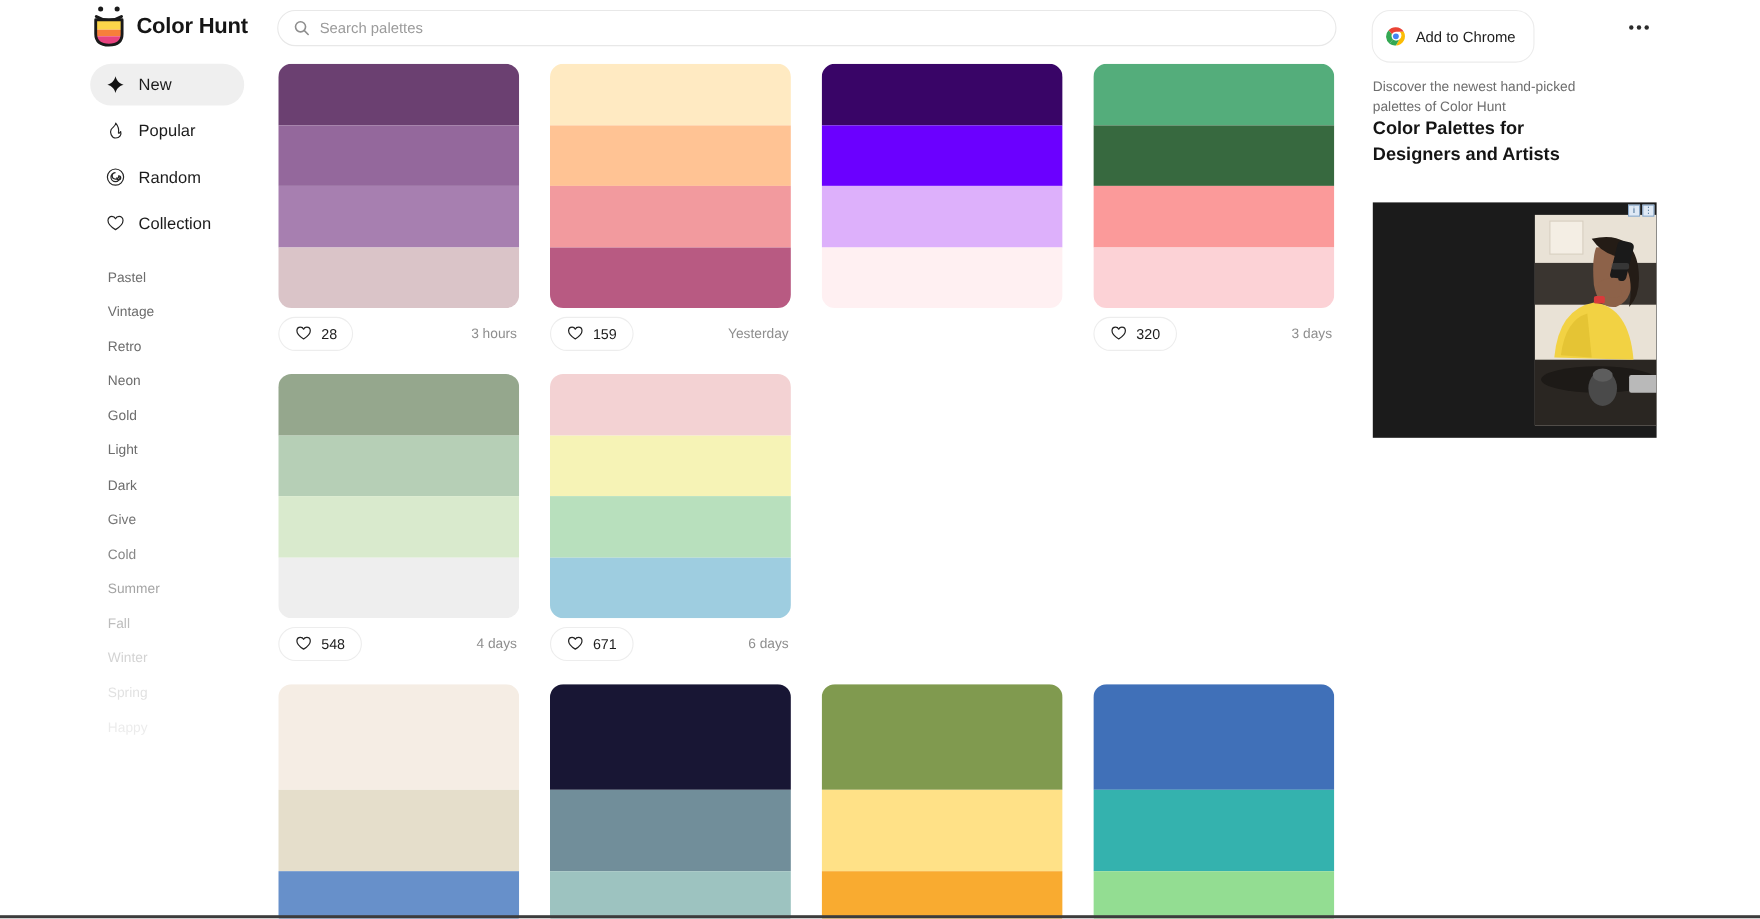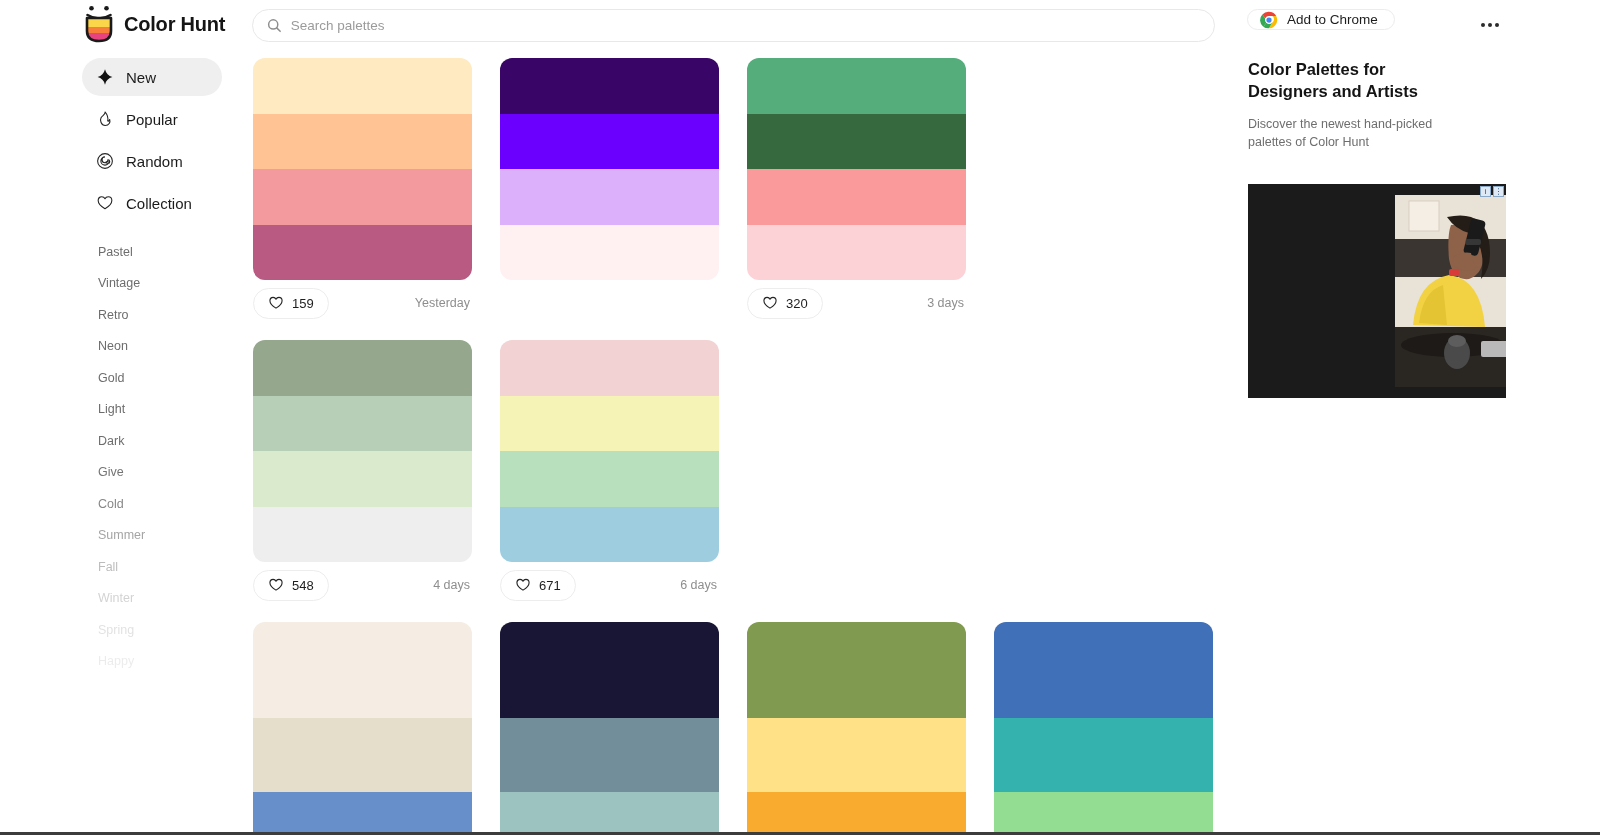--- a/index.html
+++ b/index.html
@@ -34,21 +34,21 @@
   }
   #search-input {
     border: none; outline: none; background: transparent;
     font-family: inherit; font-size: 13.5px; color: #2b2b2b;
     width: 100%; height: 100%;
   }
   #search-input::placeholder { color: #9b9b9b; }
 
   #chrome-btn {
     position: absolute; left: 1247px; top: 9px;
-    height: 21px; padding: 0 16px 0 12px;
+    height: 48px; padding: 0 16px 0 12px;
     border: 1px solid #ececec; border-radius: 17px; background: #fff;
     display: flex; align-items: center; gap: 9px; cursor: pointer;
   }
   #chrome-btn span.lbl { font-size: 13.5px; color: #1d1d1d; }
   #more-btn {
     position: absolute; left: 1474px; top: 14px;
     width: 32px; height: 22px; display: flex; align-items: center;
     justify-content: center; gap: 3px; cursor: pointer;
   }
   #more-btn i {
@@ -243,20 +243,37 @@
       <div class="tag-item" style="opacity: 0.3;">Winter</div>
       <div class="tag-item" style="opacity: 0.2;">Spring</div>
       <div class="tag-item" style="opacity: 0.13;">Happy</div>
     </div>
 </div>
 
 <div id="grid">
     <div class="row">
       <div class="card">
         <div class="swatches">
+          <div style="background: rgb(107, 64, 113); flex: 1 1 0px;"></div>
+          <div style="background: rgb(148, 104, 156); flex: 1 1 0px;"></div>
+          <div style="background: rgb(167, 127, 176); flex: 1 1 0px;"></div>
+          <div style="background: rgb(218, 196, 200); flex: 1 1 0px;"></div>
+        </div>
+        <div class="meta">
+          <div class="like-pill">
+            <svg class="heart-icon" viewBox="0 0 20 20">
+              <path d="M10 16.4 C10 16.4 2.4 11.9 2.4 7.2 C2.4 4.7 4.3 3 6.4 3 C8 3 9.4 4 10 5.3 C10.6 4 12 3 13.6 3 C15.7 3 17.6 4.7 17.6 7.2 C17.6 11.9 10 16.4 10 16.4Z" fill="none" stroke="#242424" stroke-width="1.4" stroke-linejoin="round"></path>
+            </svg>
+            <span class="like-count">28</span>
+          </div>
+          <span class="time">3 hours</span>
+        </div>
+      </div>
+      <div class="card">
+        <div class="swatches">
           <div style="background: rgb(255, 234, 194); flex: 1 1 0px;"></div>
           <div style="background: rgb(255, 195, 148); flex: 1 1 0px;"></div>
           <div style="background: rgb(242, 154, 158); flex: 1 1 0px;"></div>
           <div style="background: rgb(184, 90, 130); flex: 1 1 0px;"></div>
         </div>
         <div class="meta">
           <div class="like-pill">
             <svg class="heart-icon" viewBox="0 0 20 20">
               <path d="M10 16.4 C10 16.4 2.4 11.9 2.4 7.2 C2.4 4.7 4.3 3 6.4 3 C8 3 9.4 4 10 5.3 C10.6 4 12 3 13.6 3 C15.7 3 17.6 4.7 17.6 7.2 C17.6 11.9 10 16.4 10 16.4Z" fill="none" stroke="#242424" stroke-width="1.4" stroke-linejoin="round"></path>
             </svg>
@@ -353,22 +370,22 @@
         <div class="swatches">
           <div style="background: rgb(64, 112, 184); flex: 0 0 96px;"></div>
           <div style="background: rgb(52, 178, 174); flex: 0 0 74px;"></div>
           <div style="background: rgb(147, 221, 146); flex: 0 0 74px;"></div>
         </div>
       </div>
     </div>
   </div>
 
 <div id="rightpanel">
+  <div id="promo-sub">Discover the newest hand-picked palettes of Color Hunt</div>
   <div id="promo-title">Color Palettes for Designers and Artists</div>
-  <div id="promo-sub">Discover the newest hand-picked palettes of Color Hunt</div>
 
   <div id="ad">
     <div id="ad-badges">
       <div class="ad-badge">i</div>
       <div class="ad-badge">⋮</div>
     </div>
 
 
     <div id="ad-photo">
       <svg width="111" height="192" viewBox="0 0 111 192">

